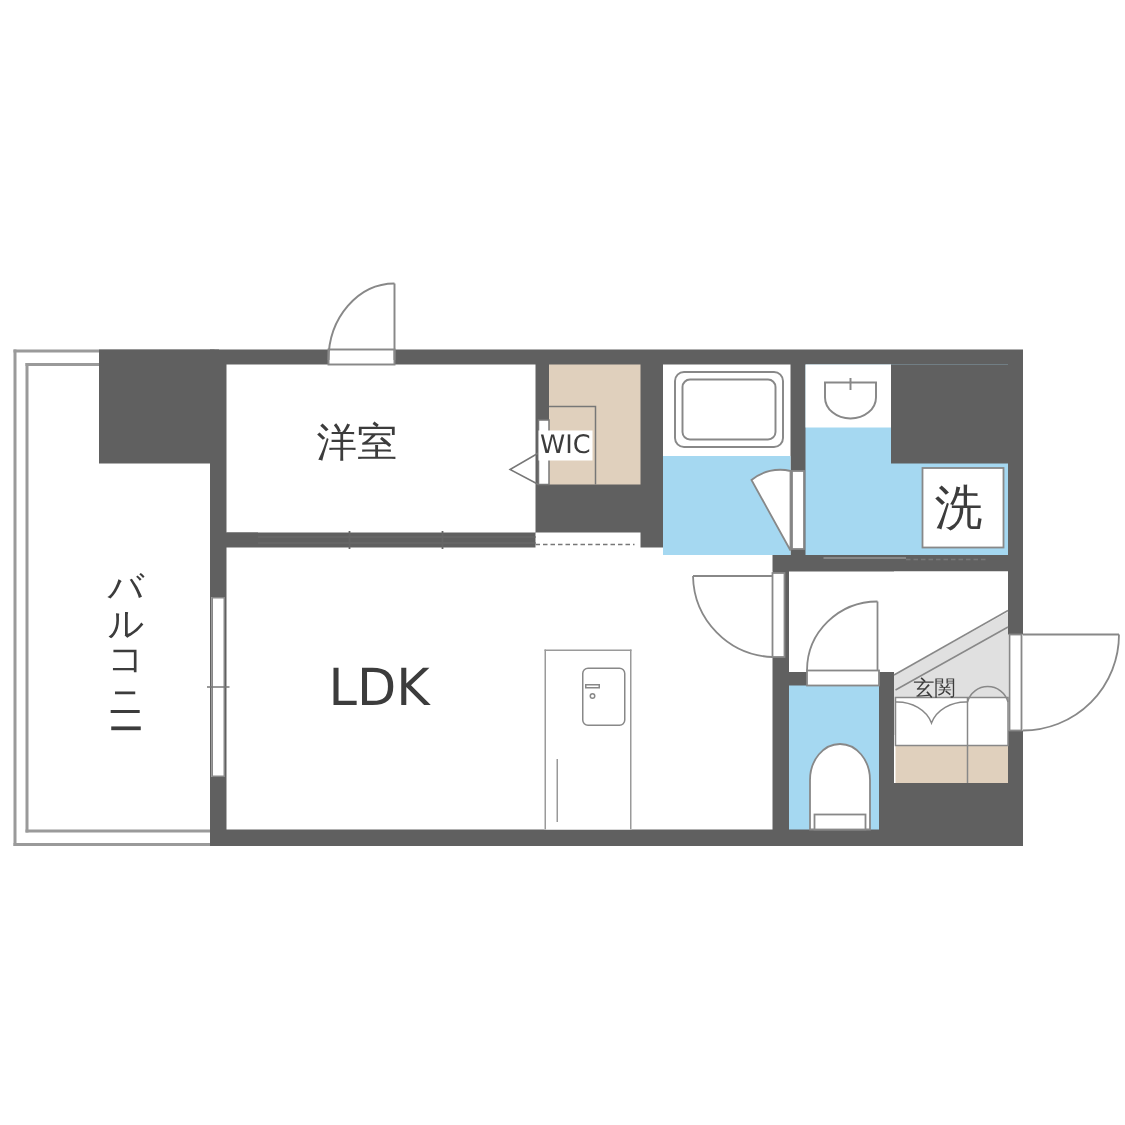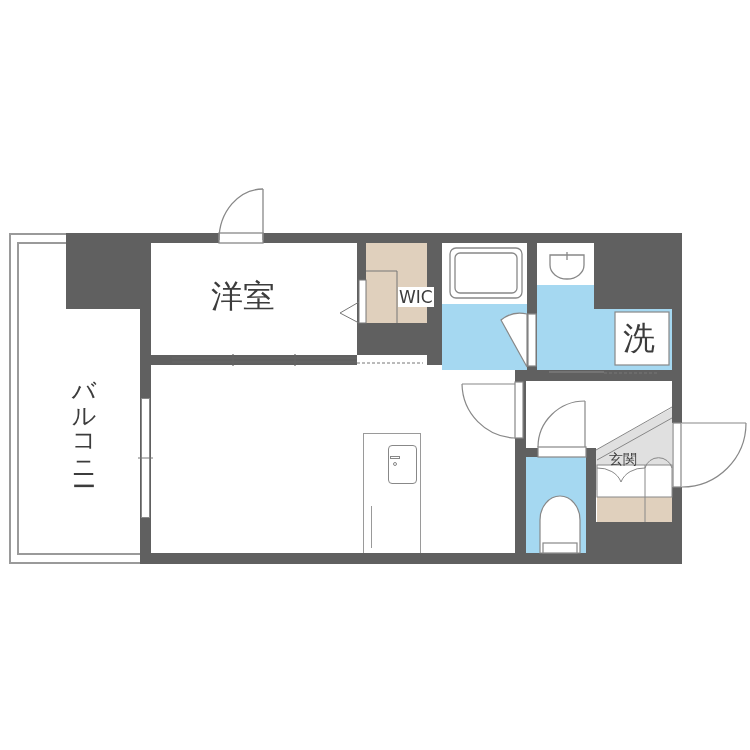--- a/index.html
+++ b/index.html
@@ -124,22 +124,23 @@
       <path d="M645,468 A14,14 0 0 1 672,468" fill="none"></path>
     </g>
 
     <g fill="none" stroke="#888" stroke-width="1.2">
       <rect x="673" y="423" width="8" height="64" fill="#fff"></rect>
       <line x1="682" y1="423" x2="746" y2="423"></line>
       <path d="M746,423 A64,64 0 0 1 682,487"></path>
     </g>
   </svg>
 
-  <div class="abs label" style="left:211px;top:278px;font-size:32px;line-height:36px;">洋室</div>
-  <div class="abs label" style="left:359px;top:287px;font-size:17px;line-height:20px;background:#fff;padding:0 1px;margin-left:39px;">WIC</div>
+  <div class="abs label" style="left:211px;top:278px;font-size:27px;line-height:36px;">洋室</div>
+  <div class="abs label" style="left:359px;top:287px;font-size:17px;line-height:20px;background:#fff;padding:0 1px;">WIC</div>
+  <div class="abs label" style="left:219px;top:440px;font-size:34px;line-height:38px;">LDK</div>
   <div class="abs label" style="left:623px;top:320px;font-size:32px;line-height:36px;">洗</div>
   <div class="abs label" style="left:609px;top:447px;font-size:14px;line-height:24px;">玄関</div>
   <div class="abs label" style="left:69px;top:364px;width:28px;font-size:24px;line-height:27px;writing-mode:vertical-rl;text-orientation:upright;">バルコニー</div>
 
   <div class="abs" style="left:363px;top:433px;width:58px;height:120px;border:1.5px solid #9a9a9a;border-bottom:none;background:#fff;">
     <div class="abs" style="left:24px;top:11px;width:29px;height:39px;border:1.2px solid #888;border-radius:4px;"></div>
     <div class="abs" style="left:26px;top:22px;width:10px;height:3px;border:1px solid #888;"></div>
     <div class="abs" style="left:29px;top:28px;width:4px;height:4px;border:1px solid #888;border-radius:50%;"></div>
     <div class="abs" style="left:7px;top:72px;width:1px;height:42px;background:#999;"></div>
   </div>

